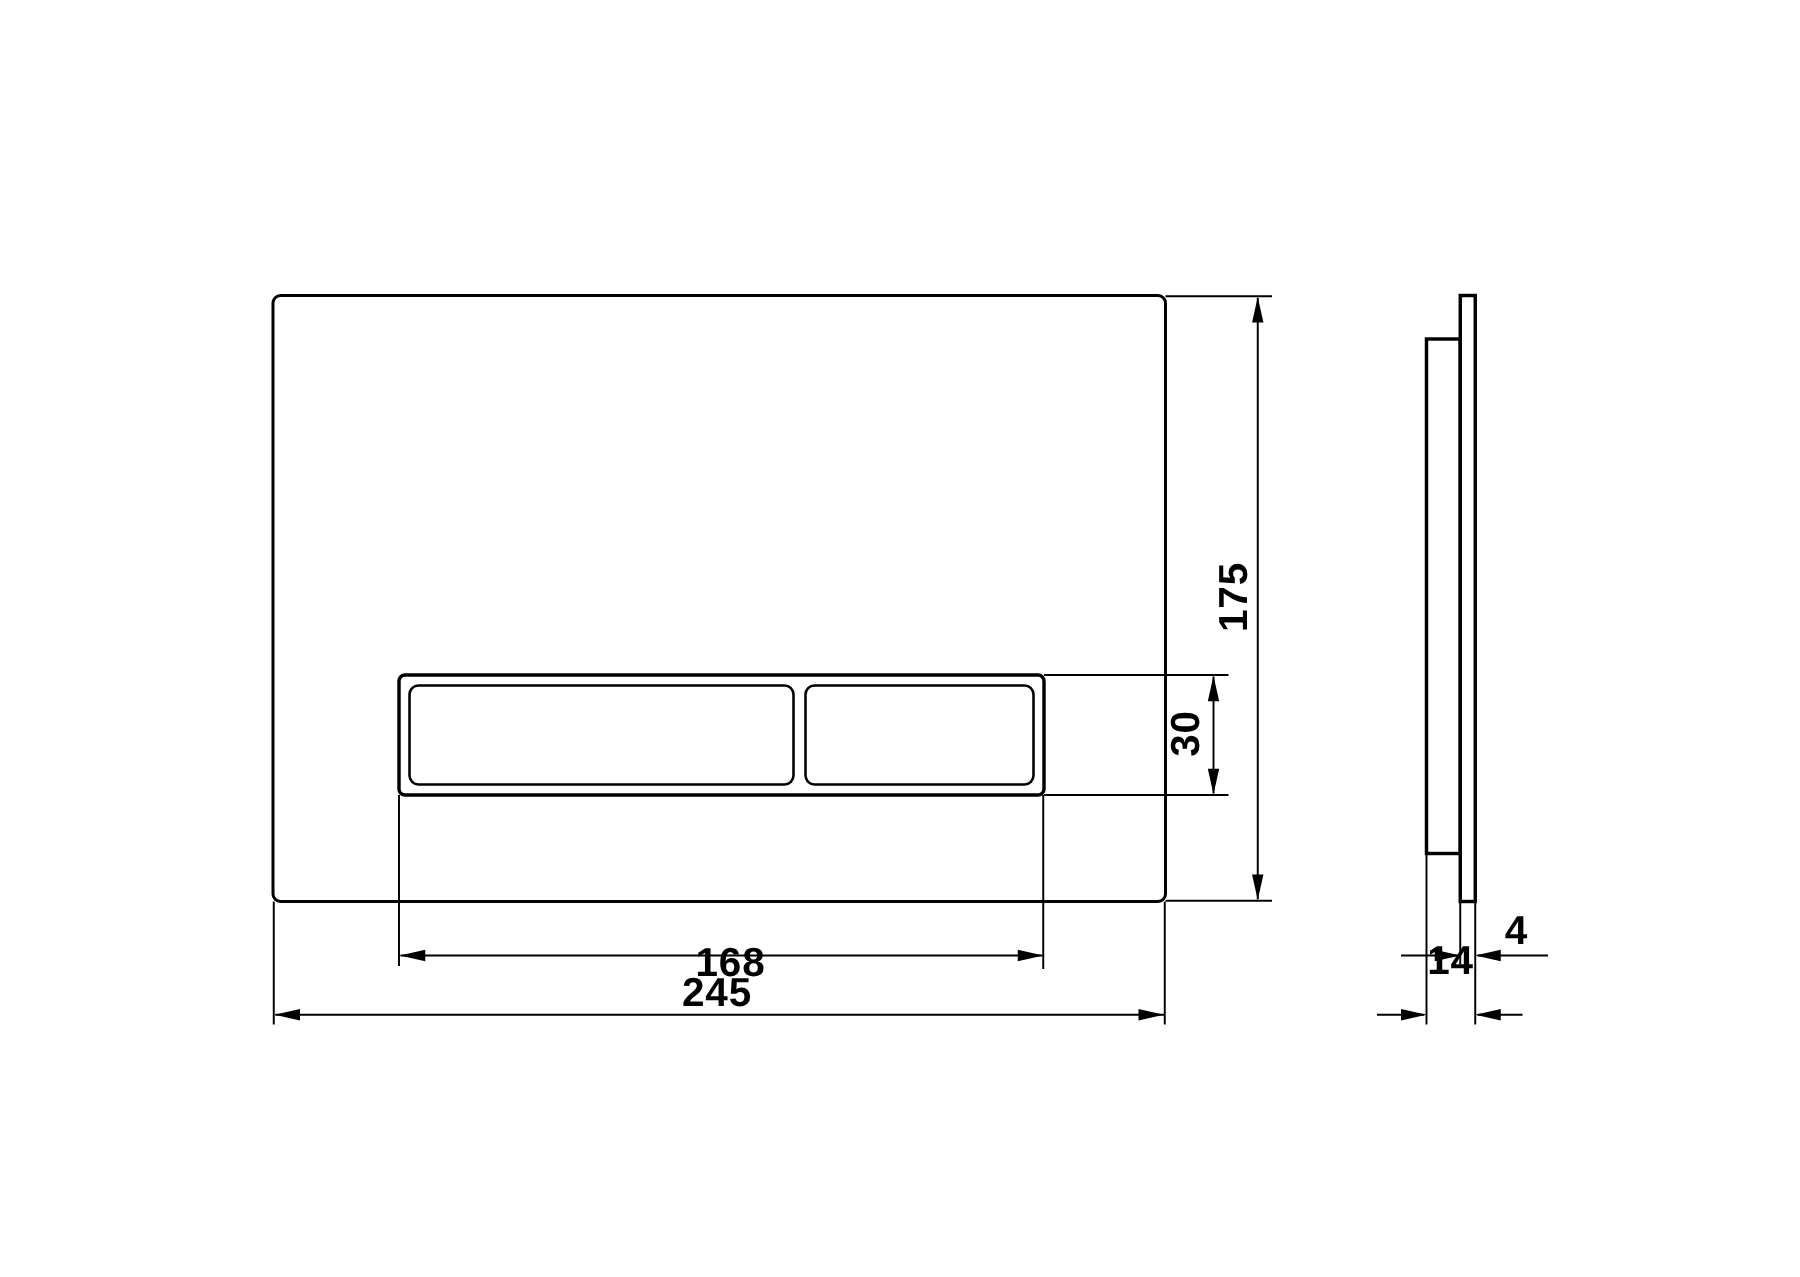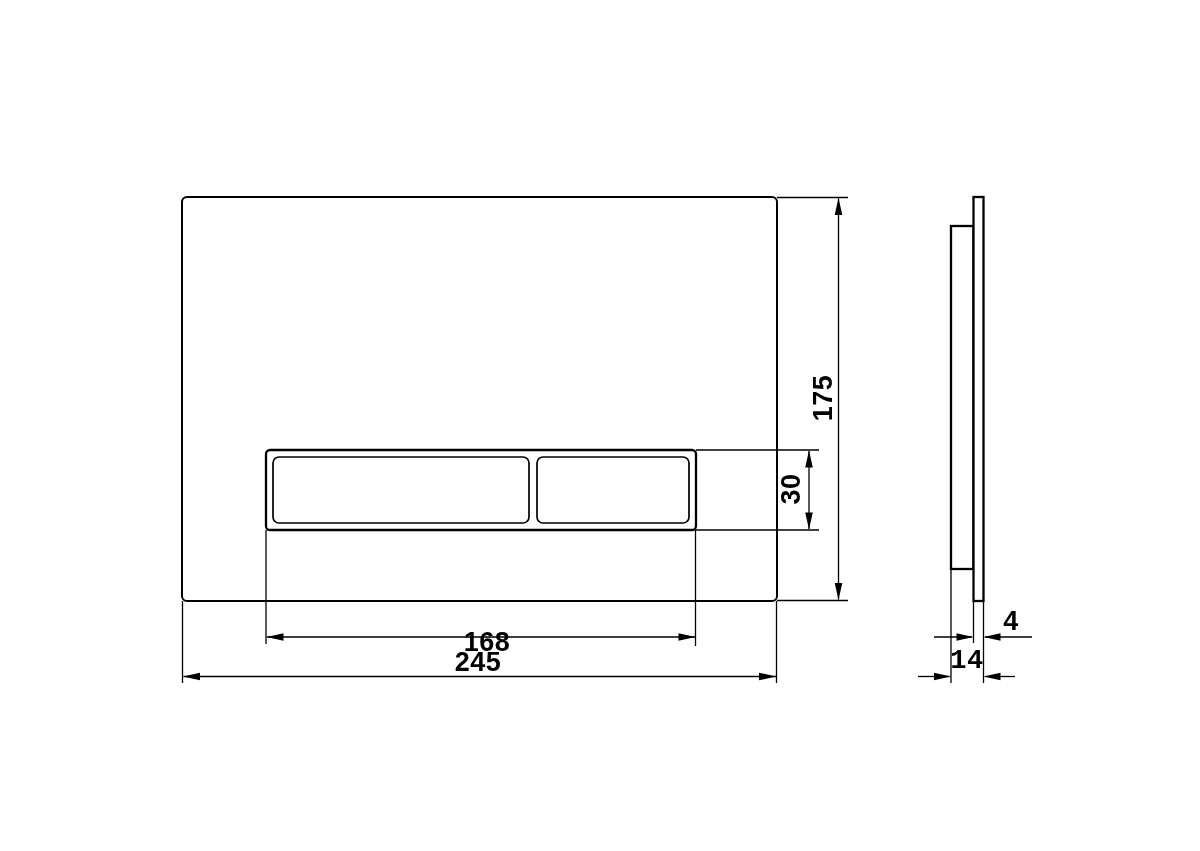--- a/index.html
+++ b/index.html
@@ -109,14 +109,14 @@
   <span class="dim-label" style="left:487px; top:642px;">168</span>
 
   <span class="dim-label" style="left:478px; top:662px;">245</span>
 
   <span class="dim-label vertical" style="left:791px; top:489px;">30</span>
 
   <span class="dim-label vertical" style="left:823px; top:398px;">175</span>
 
   <span class="dim-label" style="left:1011px; top:621px;">4</span>
 
-  <span class="dim-label" style="left:967px; top:661px;font-family:Liberation Mono, monospace;">14</span>
+  <span class="dim-label" style="left:967px; top:641px;">14</span>
 </div>
 
 </body></html>

